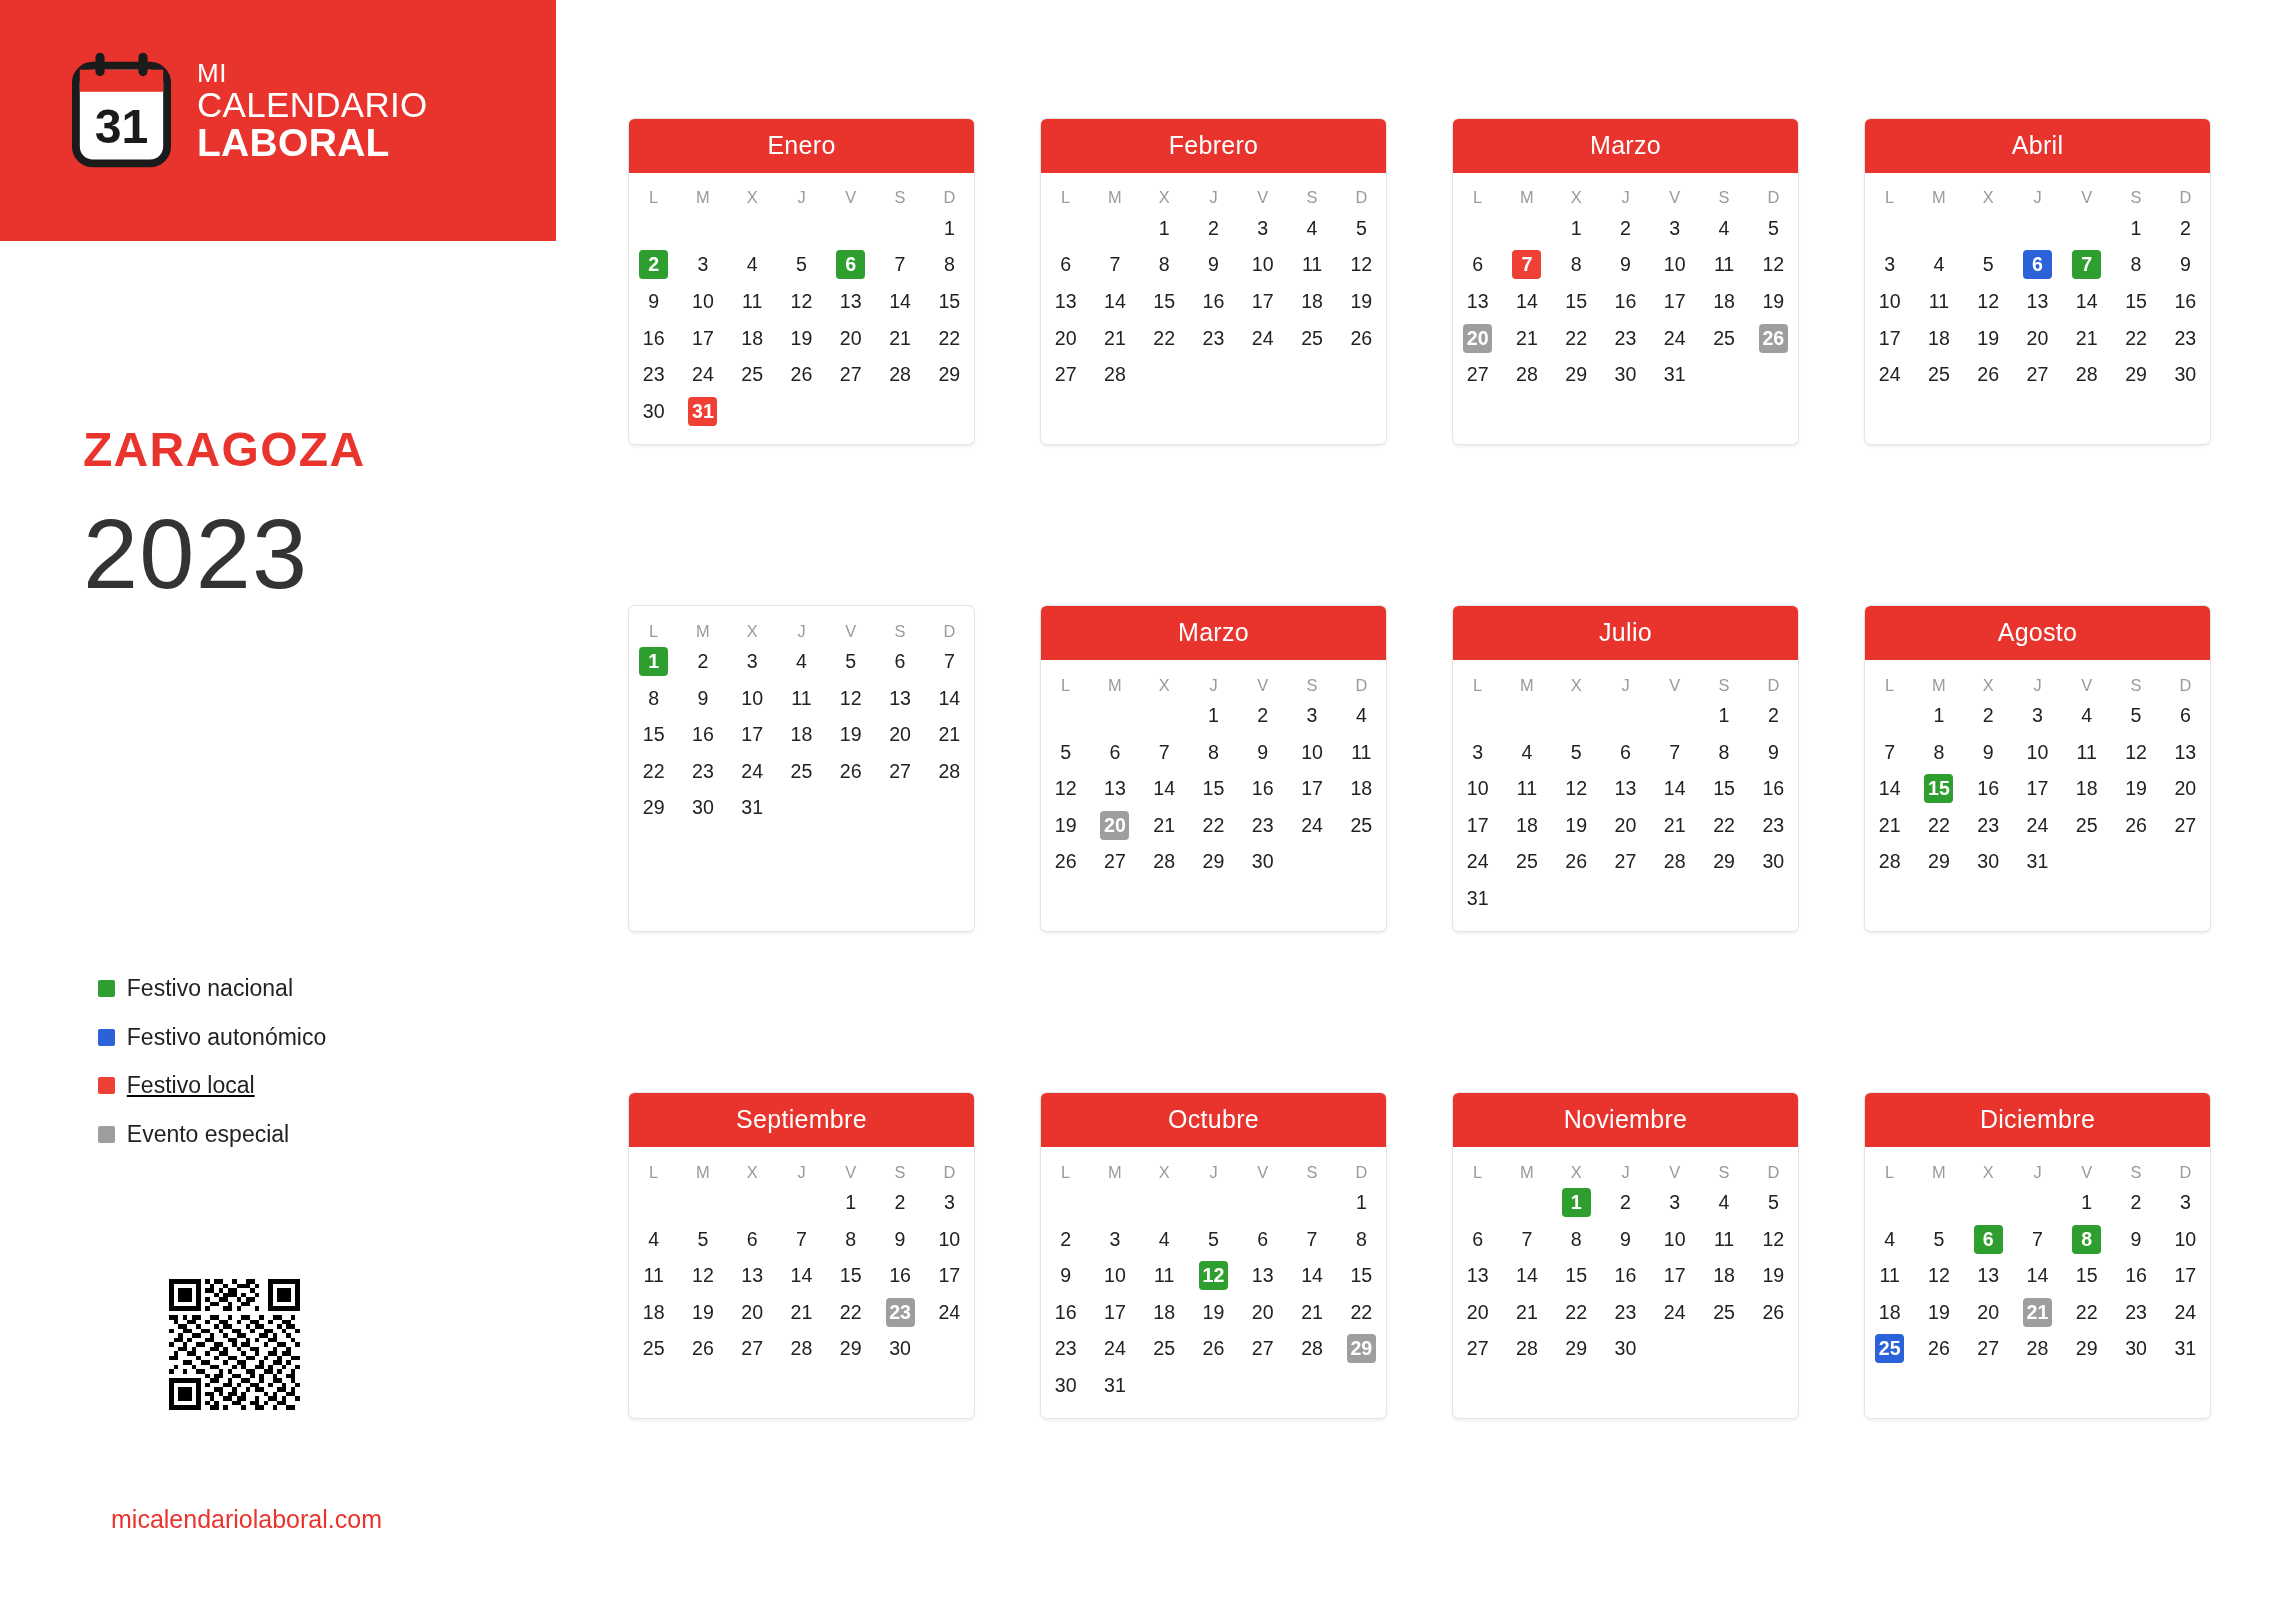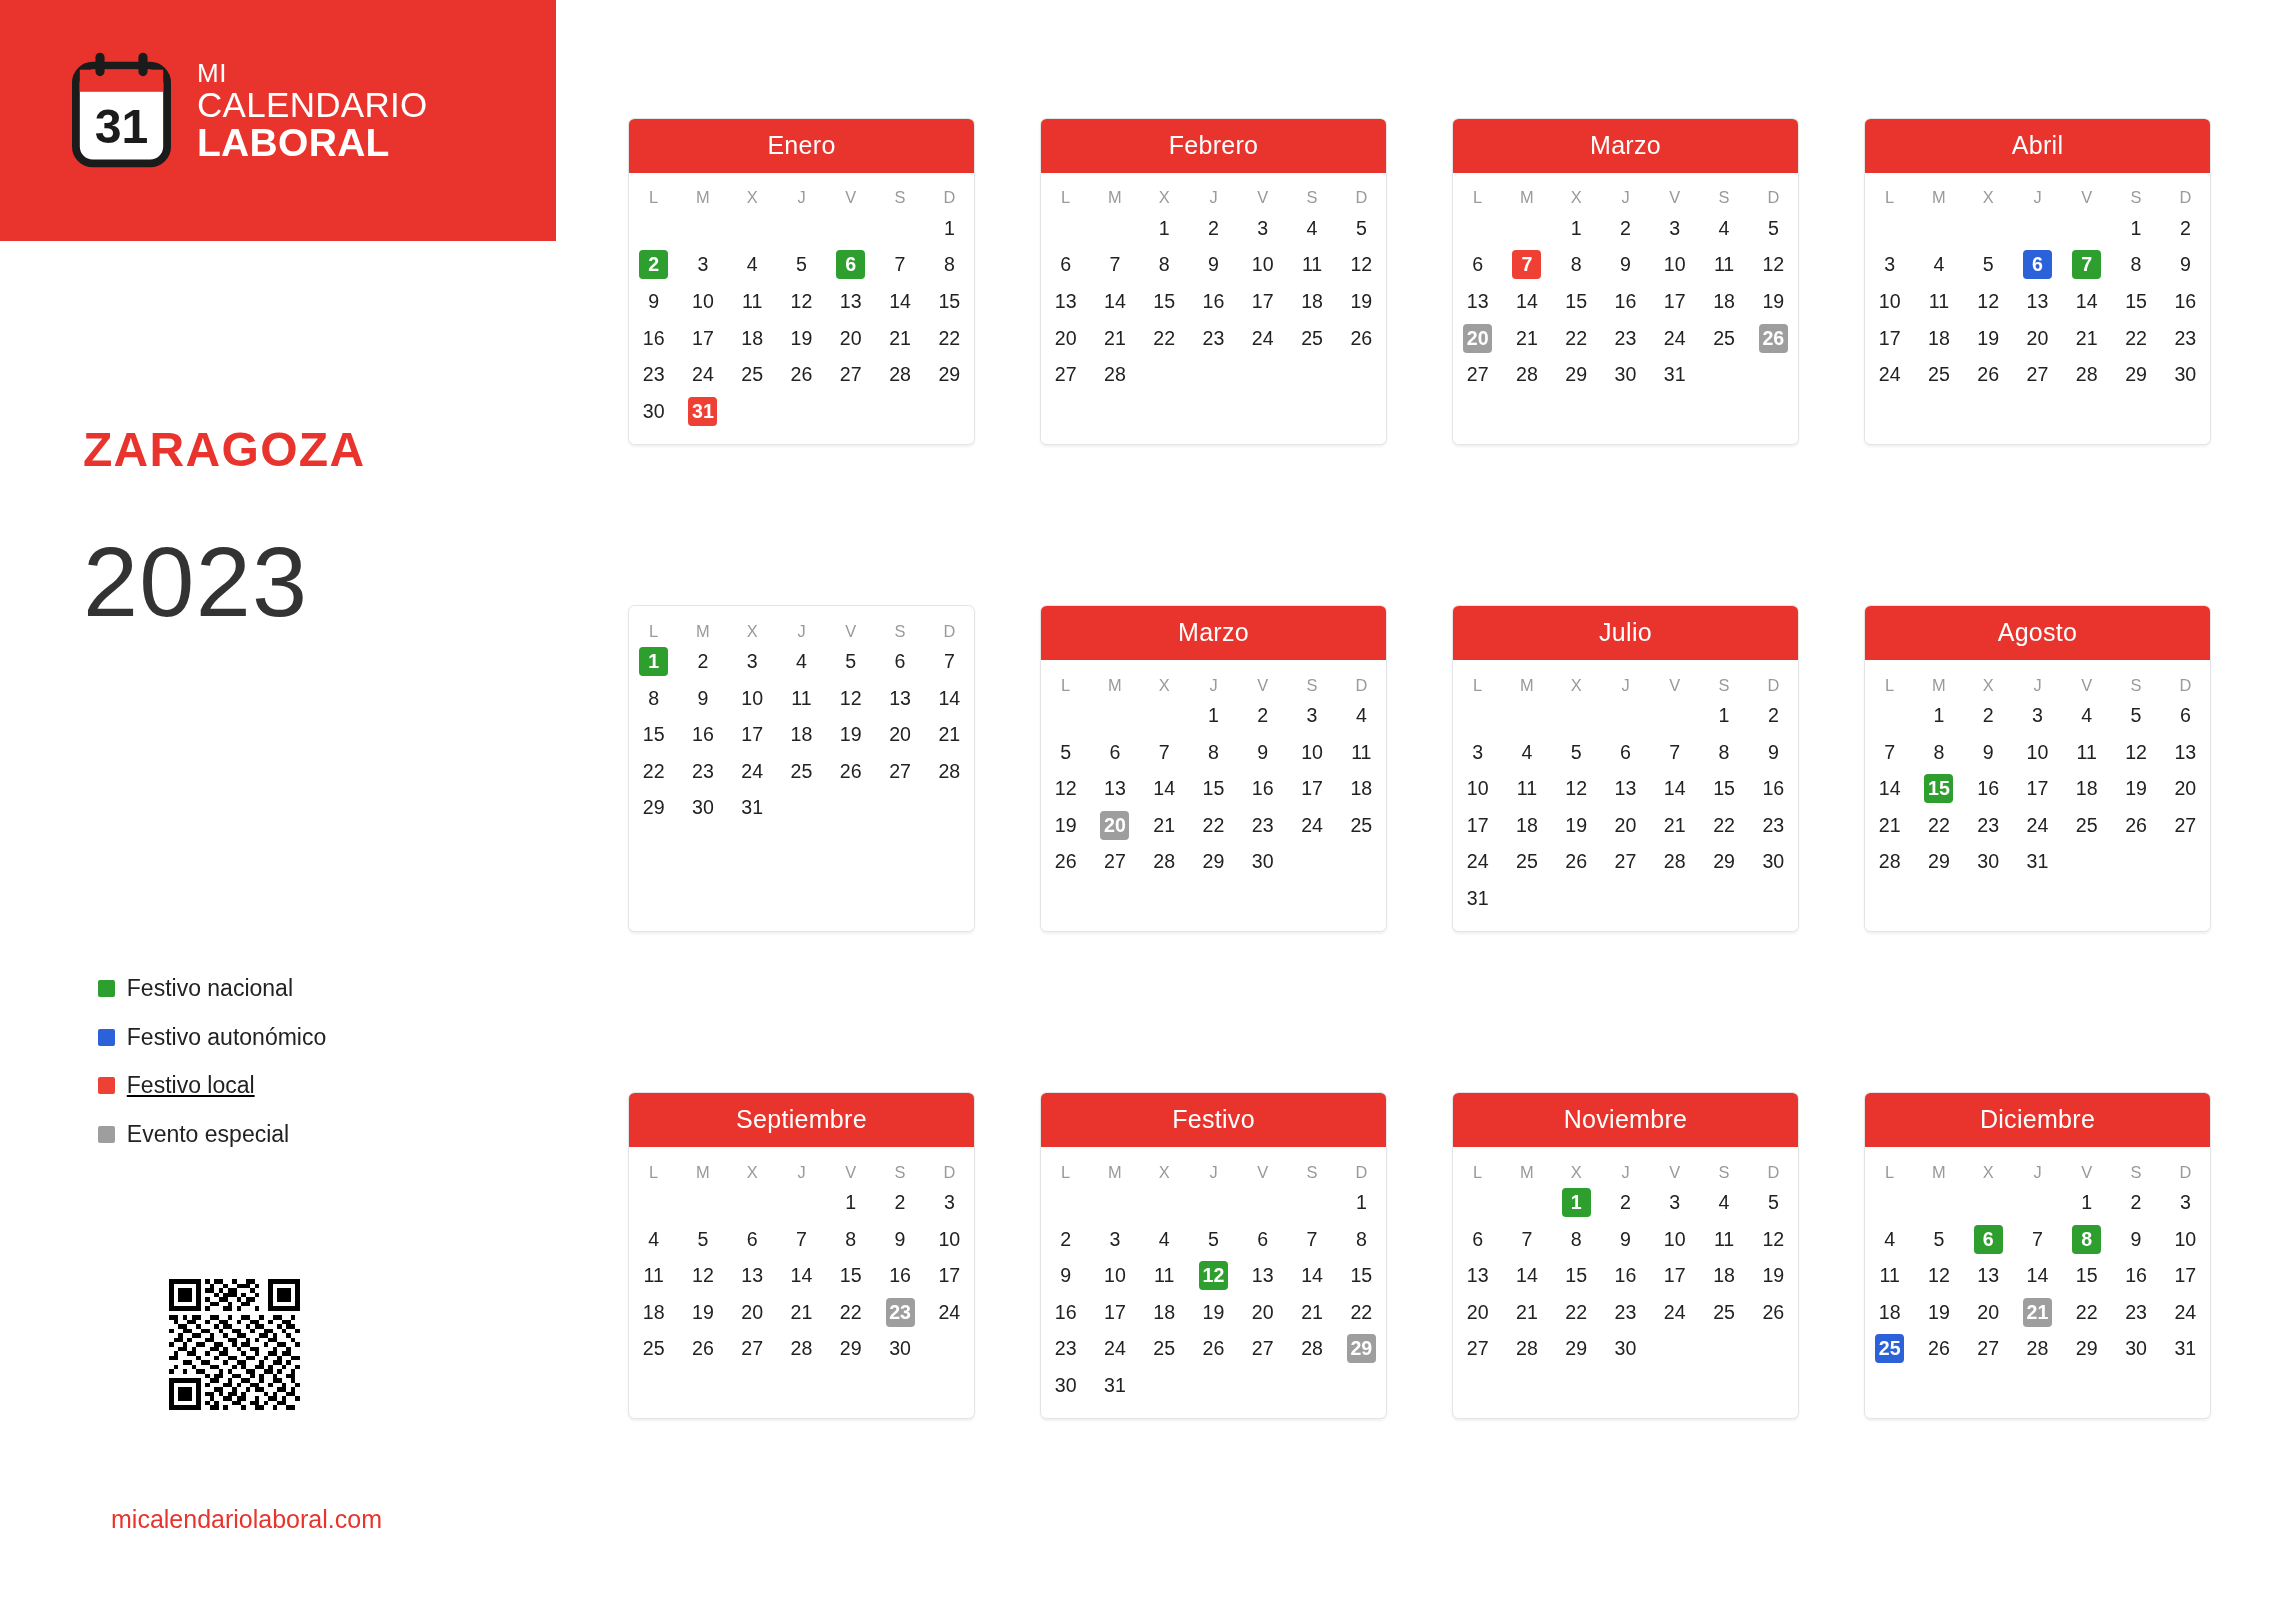--- a/index.html
+++ b/index.html
@@ -64,21 +64,21 @@
     top: 422px;
     font-size: 48px;
     font-weight: 700;
     color: #e8342d;
     letter-spacing: 1.3px;
     text-align: right;
   }
   .year-label {
     position: absolute;
     left: 83px;
-    top: 525px;
+    top: 497px;
     font-size: 99px;
     font-weight: 400;
     color: #333333;
     letter-spacing: 1.3px;
   }
 
   .legend {
     position: absolute;
     left: 98px;
     top: 975px;
@@ -1014,21 +1014,21 @@
             <td><span class="daycell">27</span></td>
             <td><span class="daycell">28</span></td>
             <td><span class="daycell">29</span></td>
             <td><span class="daycell">30</span></td>
             <td>&nbsp;</td>
           </tr>
         </tbody>
       </table>
     </div>
     <div class="month">
-      <div class="month-title">Festivo</div>
+      <div class="month-title">Octubre</div>
       <table class="cal">
         <thead>
           <tr>
             <th>L</th>
             <th>M</th>
             <th>X</th>
             <th>J</th>
             <th>V</th>
             <th>S</th>
             <th>D</th>

